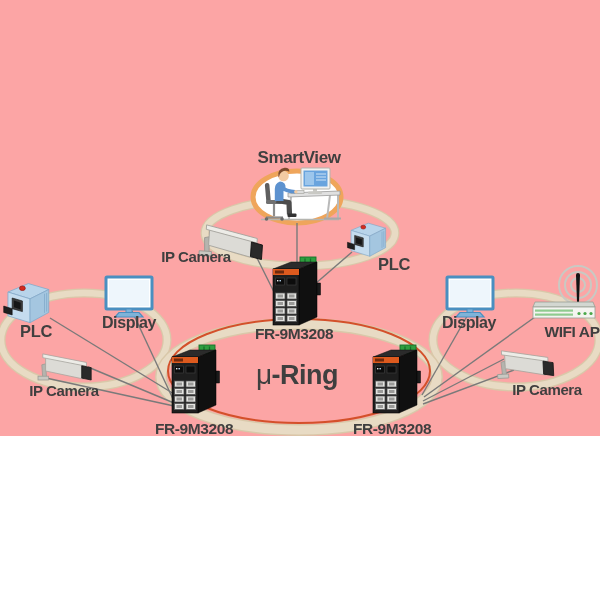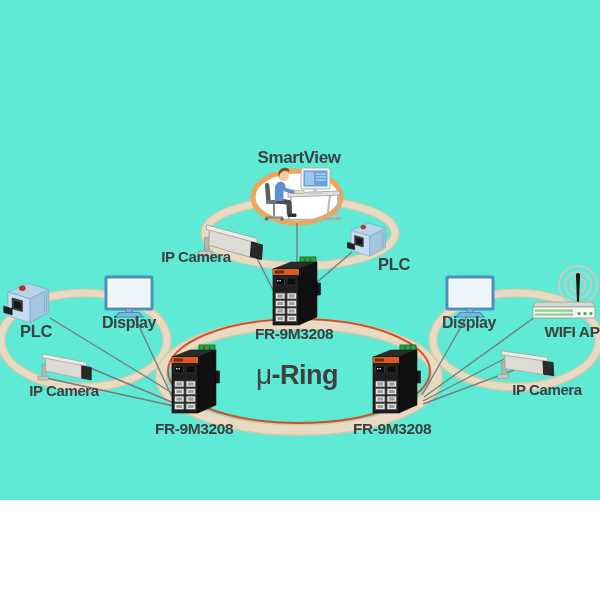--- a/index.html
+++ b/index.html
@@ -1,17 +1,17 @@
 <!DOCTYPE html>
 <html><head>
 <meta charset="utf-8">
 <style>
   html,body{margin:0;padding:0;background:#ffffff;}
   .canvas{
-    position:relative;width:600px;height:500px;background:#5eead4;overflow:hidden;
+    position:relative;width:600px;height:436px;background:#fca5a5;overflow:hidden;
     font-family:"Liberation Sans","DejaVu Sans",sans-serif;
   }
   svg{display:block;}
   text{
     font-family:"Liberation Sans","DejaVu Sans",sans-serif;
     font-weight:bold;fill:#3f3f3f;letter-spacing:-0.4px;
   }
   .ring-title{letter-spacing:-0.5px;}
 </style>
 </head>

